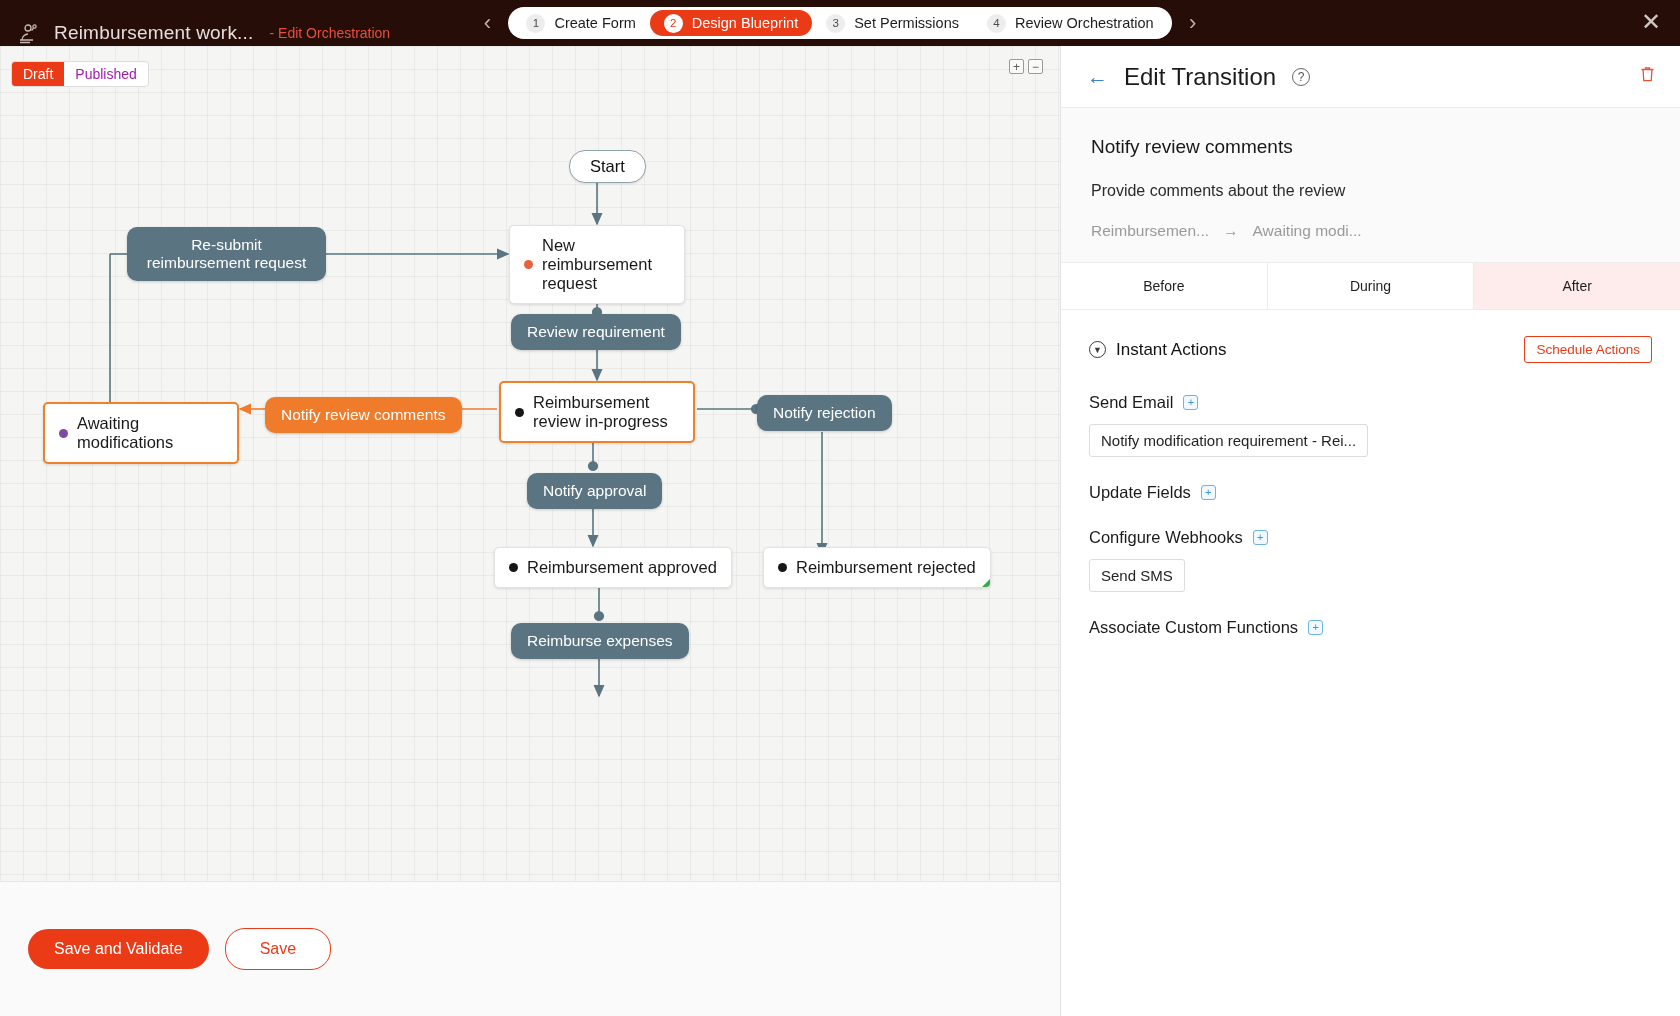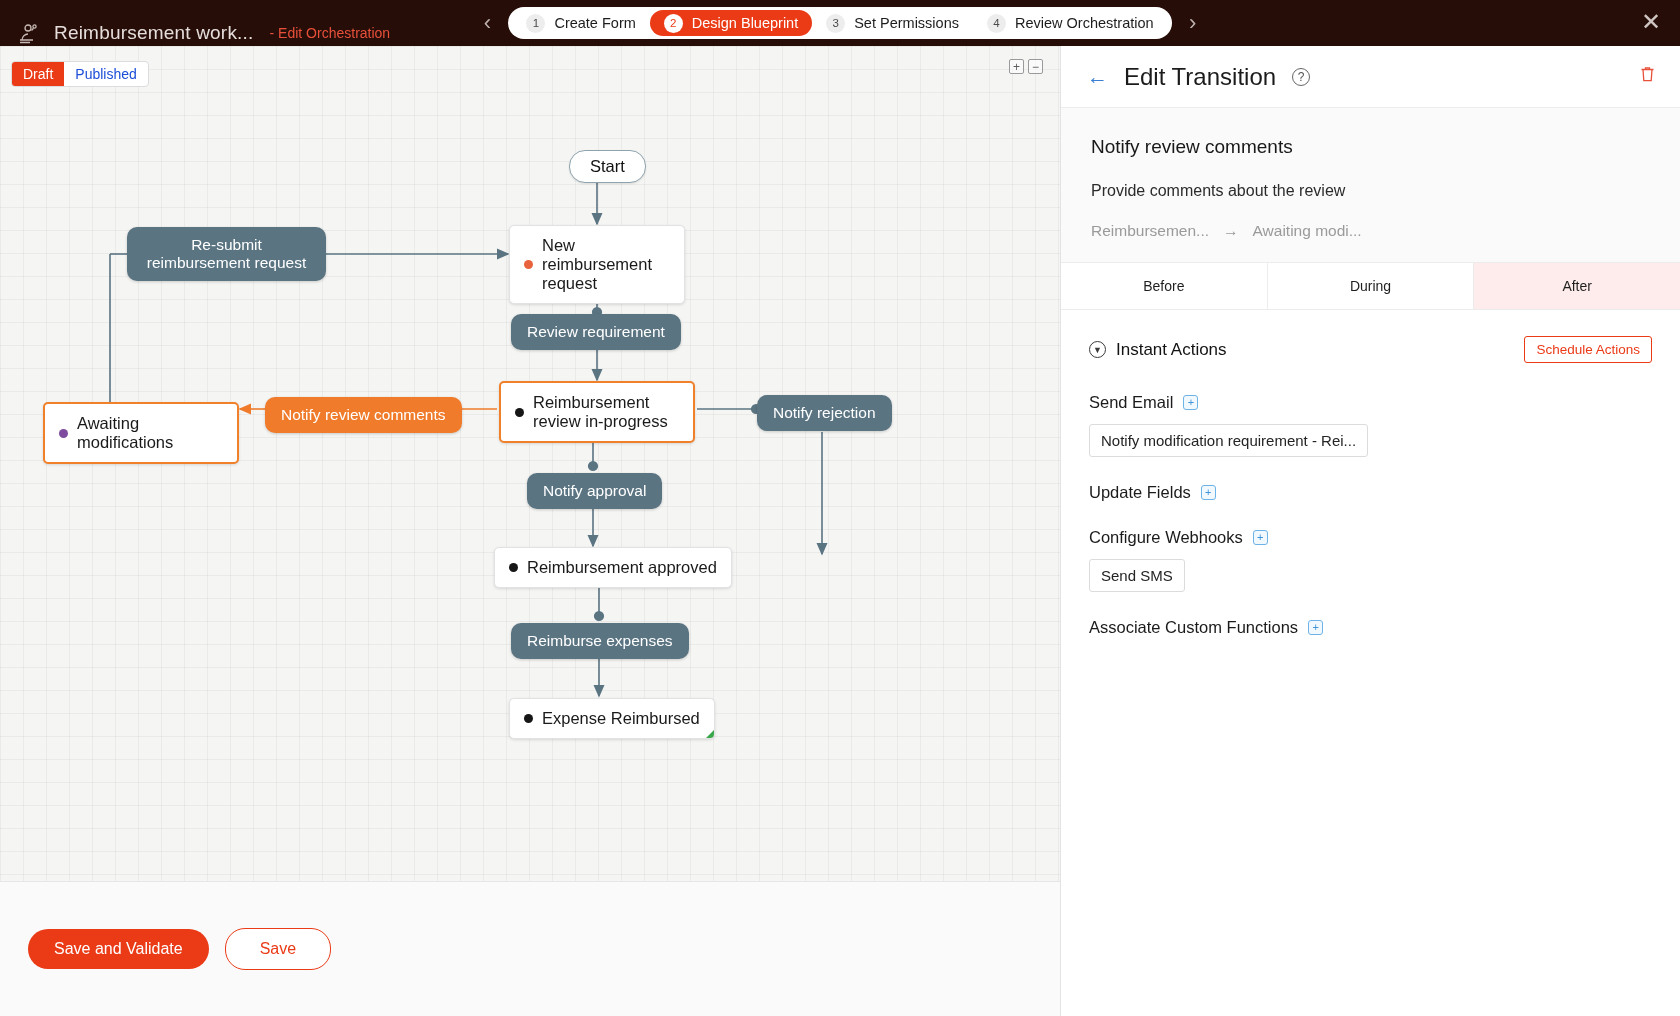--- a/index.html
+++ b/index.html
@@ -63,21 +63,21 @@
     background-size: 23px 23px;
     overflow: hidden;
   }
   .canvas svg.edges { position: absolute; inset: 0; width: 1060px; height: 835px; }
 
   .toggle {
     position: absolute; left: 11px; top: 15px; display: flex;
     background: #fff; border: 1px solid #dcdcdc; border-radius: 4px; overflow: hidden;
     font-size: 14px; z-index: 5;
   }
-  .toggle div { padding: 4px 11px; cursor: pointer; color: #1d4ed8; }
+  .toggle div { padding: 4px 11px; cursor: pointer; color: #a21caf; }
   .toggle .on { background: #ea3a16; color: #fff; }
 
   .zoomctl { position: absolute; right: 17px; top: 13px; display: flex; gap: 4px; z-index: 5; }
   .zoomctl span {
     width: 15px; height: 15px; border: 1px solid #9a9a9a; border-radius: 2px;
     display: flex; align-items: center; justify-content: center;
     font-size: 12px; color: #5c5c5c; background: rgba(255,255,255,.5); cursor: pointer; line-height: 1;
   }
 
   
@@ -326,32 +326,32 @@
     <div class="trans">Notify approval</div>
   </div>
 
   <div class="node" style="left:494px; top:501px;">
     <div class="state">
       <span class="dot" style="background:#161616"></span>
       <span>Reimbursement approved</span>
     </div>
   </div>
 
+  <div class="node" style="left:763px; top:501px;">
+    <div class="state" style="position:relative">
+      <span class="dot" style="background:#161616"></span>
+      <span>Reimbursement rejected</span>
+      <span class="corner"></span>
+    </div>
+  </div>
 
   <div class="node" style="left:511px; top:577px;">
     <div class="trans">Reimburse expenses</div>
   </div>
 
-  <div class="node" style="left:509px; top:652px;">
-    <div class="state" style="position:relative">
-      <span class="dot" style="background:#161616"></span>
-      <span>Expense Reimbursed</span>
-      <span class="corner"></span>
-    </div>
-  </div>
 </div>
 
 <div class="footer">
   <button class="btn-primary">Save and Validate</button>
   <button class="btn-outline">Save</button>
 </div>
 
 <div class="panel">
 
   <div class="panel-head">

